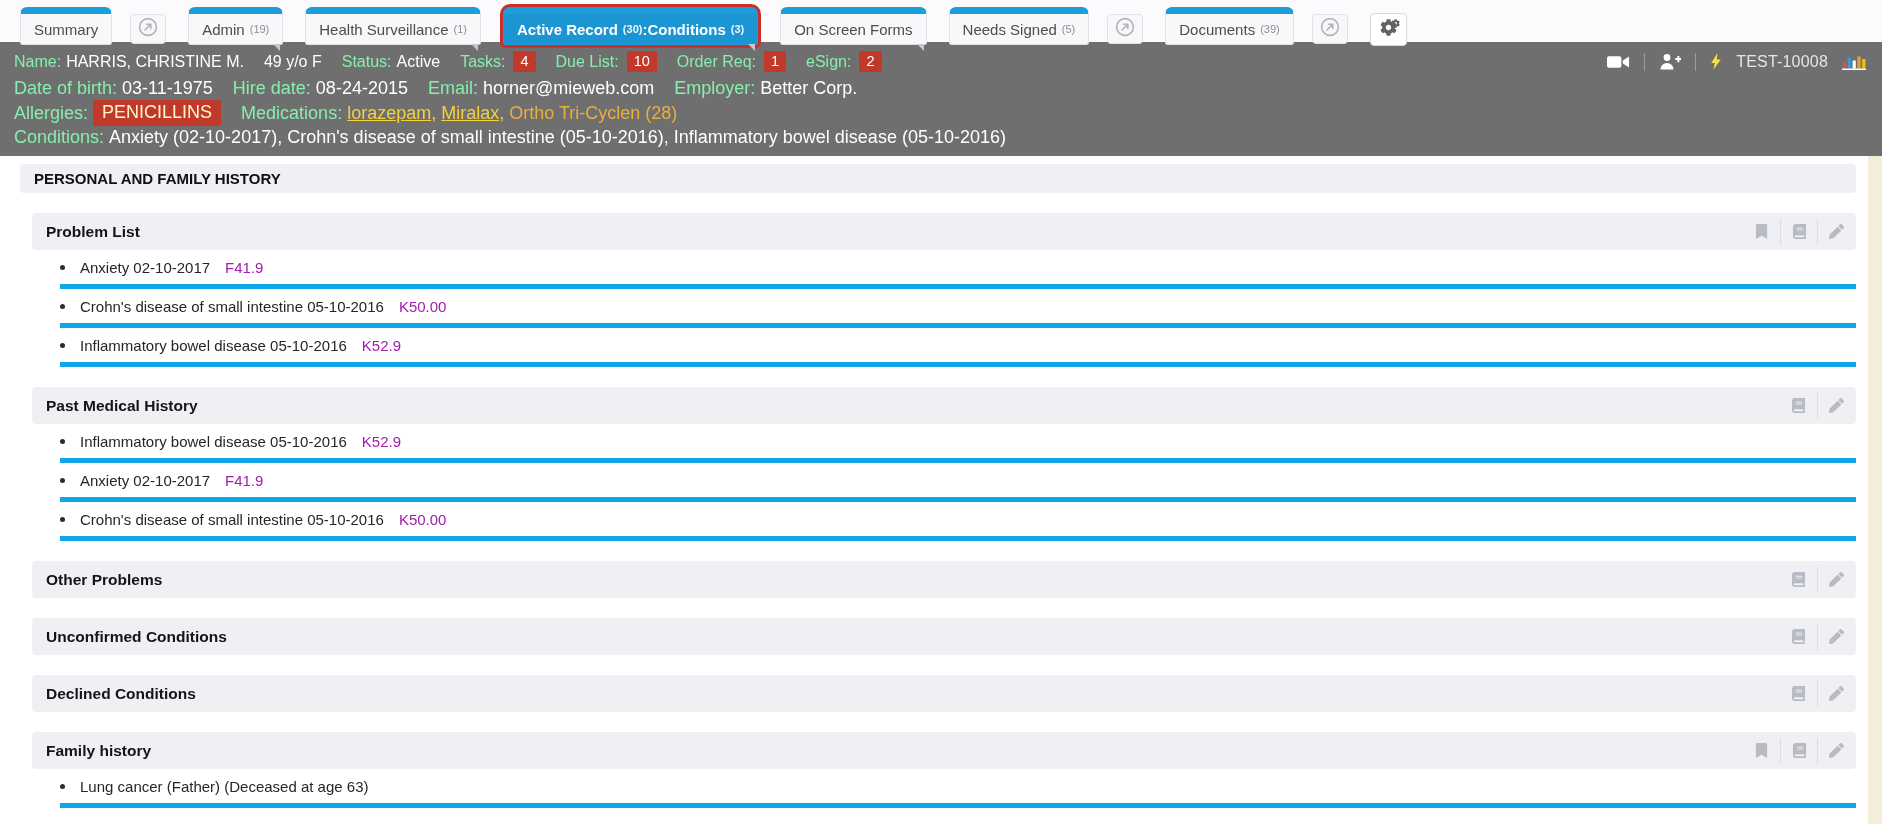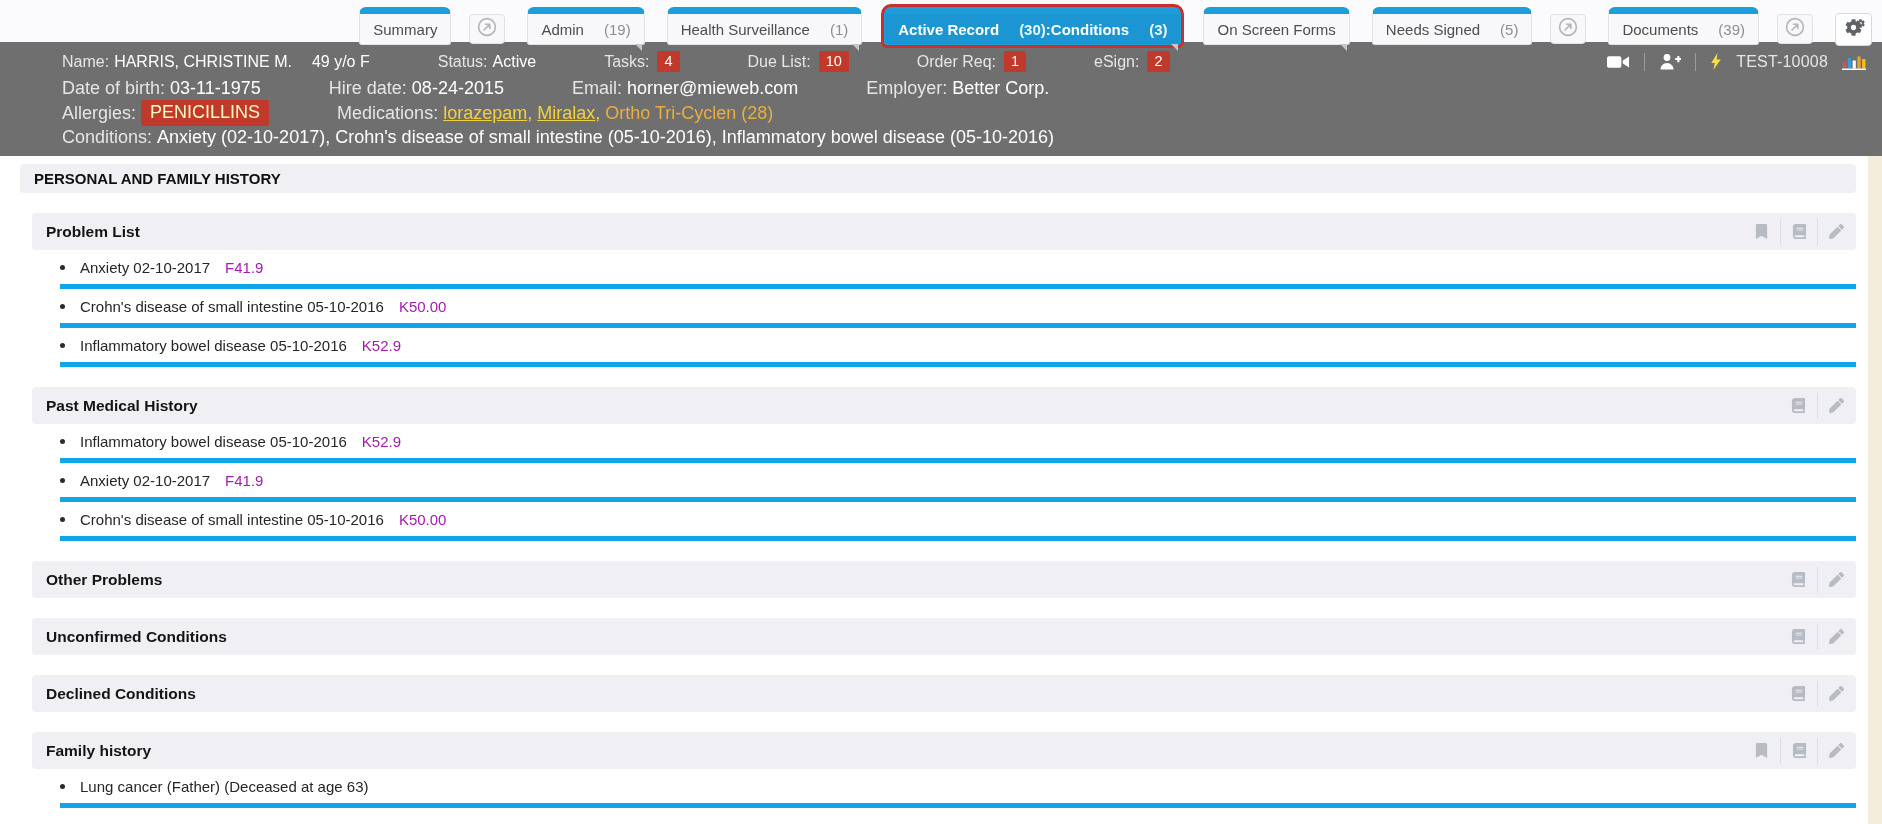--- a/index.html
+++ b/index.html
@@ -7,27 +7,27 @@
     --badge_red:#c0392b; --dark_bar:#6f6f6f; --section_bg:#f0f0f4;
     --beige_strip:#f3edda; --icon_gray:#b7bbc3; --med_yellow:#f2d13c; --med_amber:#eaaf3a;
   }
   *{box-sizing:border-box;}
   html,body{margin:0;padding:0;}
   body{
     width:1882px;height:824px;overflow:hidden;background:#fff;
     font-family:"Liberation Sans","DejaVu Sans",sans-serif;color:#222;
   }
   
-  .tabbar{height:42px;padding:7px 10px 0 8px;display:flex;align-items:flex-start;gap:22px;background:#fbfbfd;justify-content:flex-end;}
+  .tabbar{height:42px;padding:7px 10px 0 20px;display:flex;align-items:flex-start;gap:22px;background:#fbfbfd;}
   .tab{
     position:relative;display:flex;align-items:center;padding:0 13px;height:38px;
     background:#f8f8fa;border:1px solid #e2e2e6;border-top:7px solid var(--tab_blue);
     border-radius:7px 7px 3px 3px;font-size:15px;color:#4d4d4d;cursor:pointer;white-space:nowrap;
   }
-  .tab .cnt{font-size:15px;color:#8d8d92;margin-left:20px;}
+  .tab .cnt{font-size:11px;color:#8d8d92;margin-left:5px;}
   .tab.active{
     background:var(--active_tab_bg);border-color:var(--tab_blue);color:#fff;font-weight:bold;
     box-shadow:0 0 0 3px var(--active_tab_border);
   }
   .tab.active .cnt{color:#e8f5fc;font-weight:bold;}
   .tab.dogear::after{
     content:"";position:absolute;right:2px;bottom:-7px;width:0;height:0;
     border-top:7px solid #c6c6cb;border-left:7px solid transparent;
   }
   .ext-btn{
@@ -36,21 +36,21 @@
   }
   .gear-btn{
     margin-top:6px;width:37px;height:33px;border:1px solid #d8d8dd;border-radius:4px;background:#fff;
     color:#5f6368;display:flex;align-items:center;justify-content:center;cursor:pointer;position:relative;
   }
   .gear-btn svg.small{position:absolute;top:5px;right:6px;}
   
   .patient-bar{background:var(--dark_bar);color:#fff;padding:4px 16px 7px 14px;}
   .p-row{display:flex;align-items:center;font-size:18px;line-height:23px;white-space:nowrap;}
   .p-row.first{font-size:16px;line-height:31px;}
-  .lbl{color:#e5e5e5;margin-right:5px;margin-left:48px;}
+  .lbl{color:#86efac;margin-right:5px;}
   .grp{display:inline-flex;align-items:center;margin-right:20px;}
   .badge{
     background:var(--badge_red);color:#fff;padding:0 7px;height:21px;border-radius:2px;
     display:inline-flex;align-items:center;font-size:14.5px;margin-left:3px;
   }
   .allergy-badge{background:var(--badge_red);color:#fef9c3;padding:1px 9px 2px;border-radius:2px;cursor:pointer;}
   .med{color:var(--med_yellow);text-decoration:underline;cursor:pointer;}
   .med.amber{color:var(--med_amber);text-decoration:none;}
   .med-sep{color:var(--med_yellow);margin-right:5px;}
   .right-tools{margin-left:auto;display:flex;align-items:center;gap:14px;}

